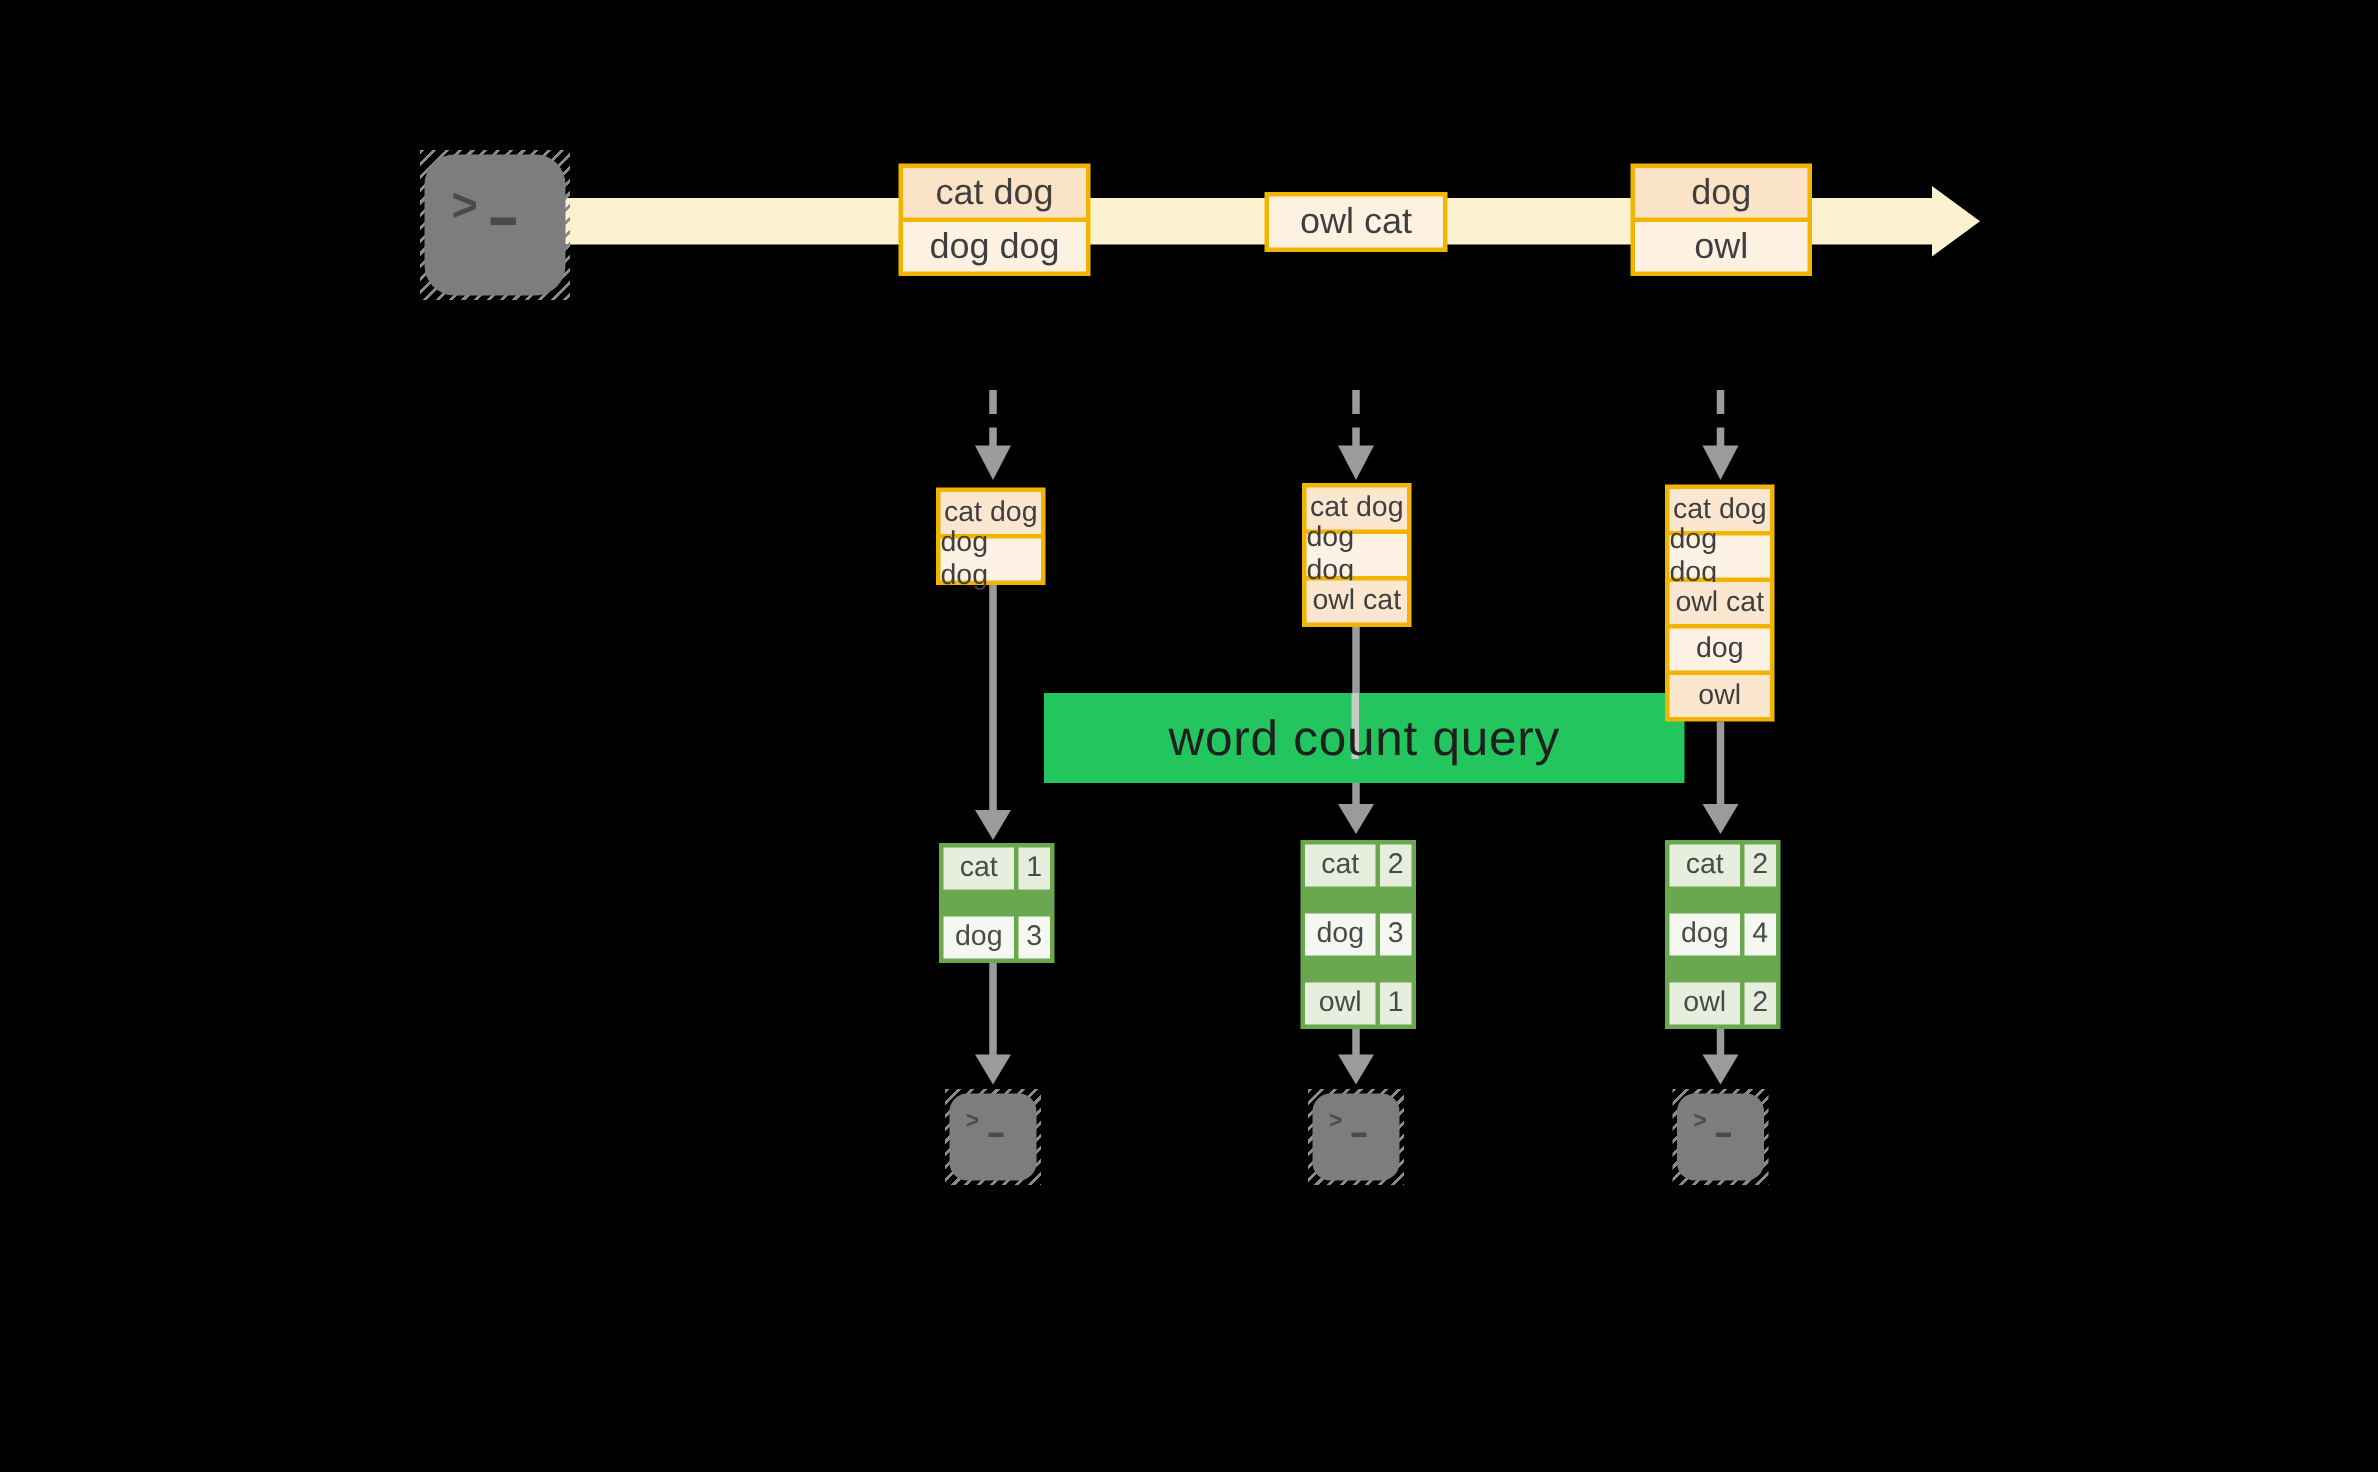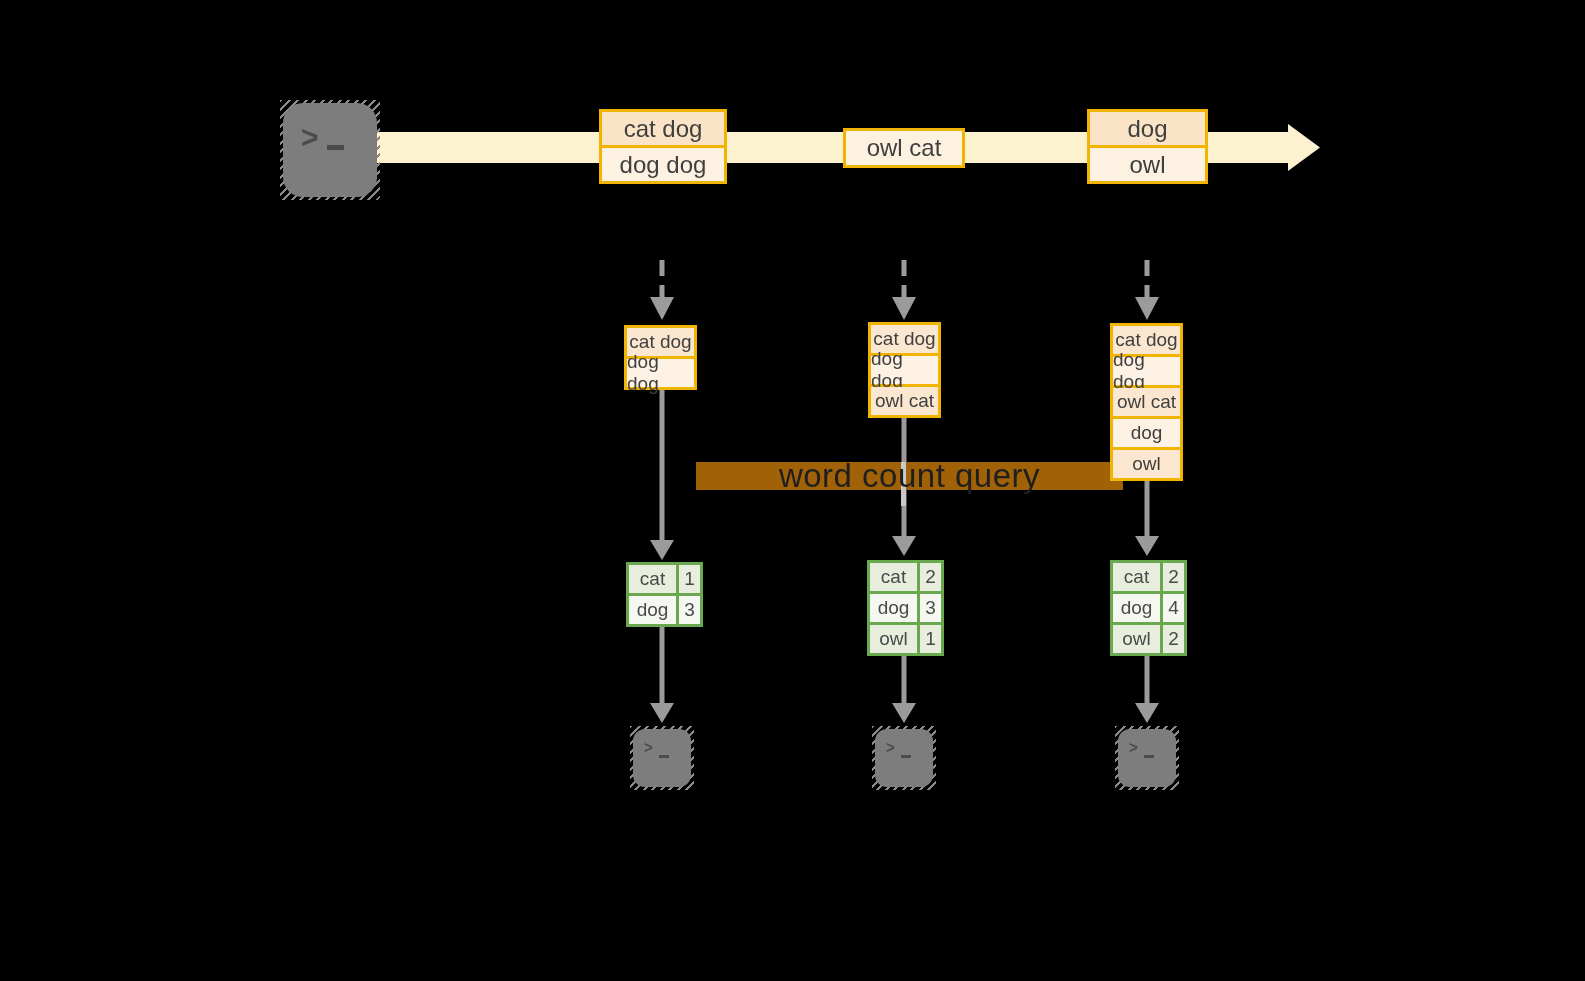--- a/index.html
+++ b/index.html
@@ -53,34 +53,34 @@
   #sbox1{left:599px;top:109px;width:128px;}
   #sbox2{left:843px;top:128px;width:122px;}
   #sbox3{left:1087px;top:109px;width:121px;}
 
   #abox1{left:624px;top:325px;width:73px;}
   #abox2{left:868px;top:322px;width:73px;}
   #abox3{left:1110px;top:323px;width:73px;}
 
   
   .query-band{
-    position:absolute;z-index:3;left:696px;top:462px;width:427px;height:28px;
-    background:#a16207;display:flex;align-items:center;justify-content:center;
+    position:absolute;z-index:3;left:696px;top:462px;width:427px;height:60px;
+    background:#22c55e;display:flex;align-items:center;justify-content:center;
   }
   .query-band .through{
     position:absolute;left:205px;top:0;width:5px;height:44px;background:#c9c9c9;
   }
   .query-band .qtext{
     position:relative;font-size:33px;color:#1f1f1f;letter-spacing:0.5px;
   }
 
   
   .gtable{
     position:absolute;z-index:4;background:#6aa84f;padding:3px;
-    display:flex;flex-direction:column;gap:3px;box-sizing:border-box;width:77px;
+    display:flex;flex-direction:column;gap:18px;box-sizing:border-box;width:77px;
   }
   .gtable .row{display:flex;gap:3px;height:28px;}
   .gtable .word{
     width:47px;display:flex;align-items:center;justify-content:center;
     font-size:19px;color:#4a4a4a;
   }
   .gtable .num{
     width:21px;display:flex;align-items:center;justify-content:center;
     font-size:19px;color:#4a4a4a;
   }

